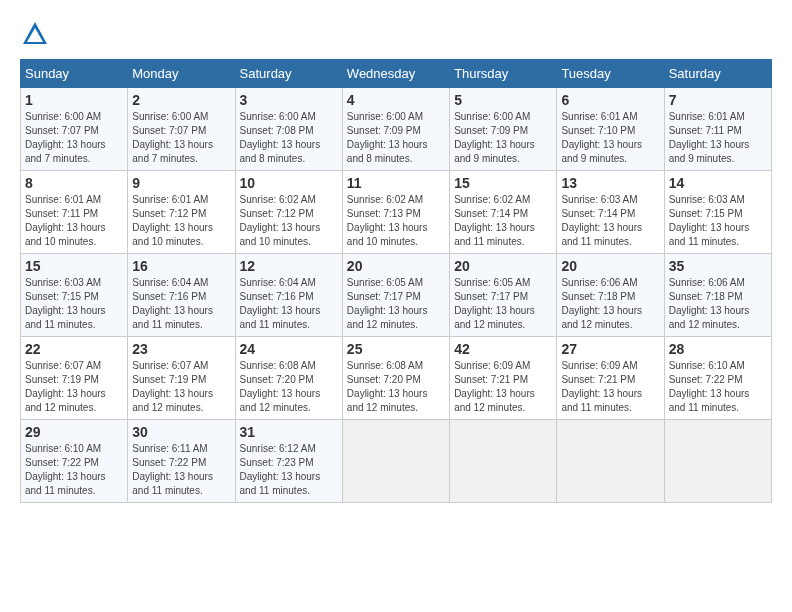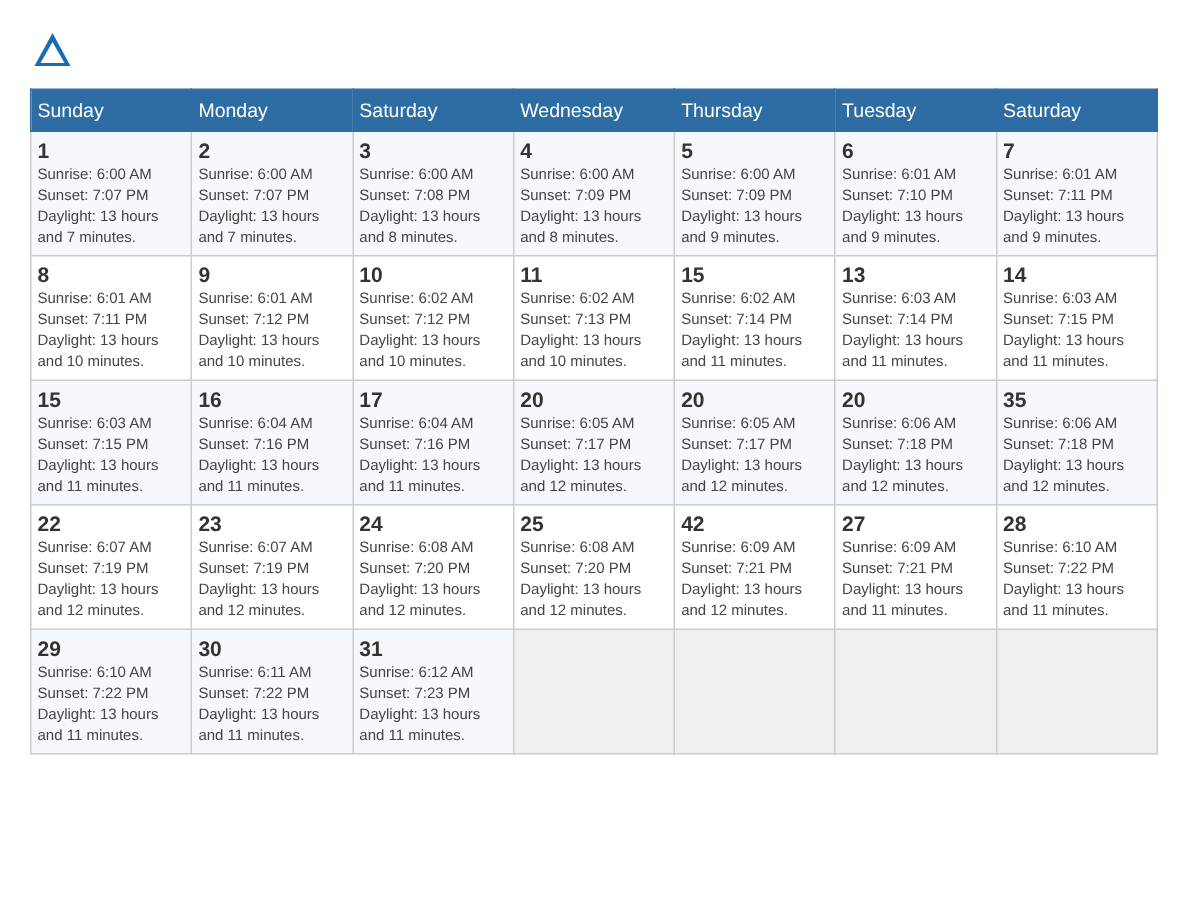--- a/index.html
+++ b/index.html
@@ -248,21 +248,21 @@
       </td>
         <td>
         <span class="day-number">16</span>
         <div class="day-info">
           Sunrise: 6:04 AM<br>
           Sunset: 7:16 PM<br>
           Daylight: 13 hours and 11 minutes.
         </div>
       </td>
         <td>
-        <span class="day-number">17</span>
+        <span class="day-number">12</span>
         <div class="day-info">
           Sunrise: 6:04 AM<br>
           Sunset: 7:16 PM<br>
           Daylight: 13 hours and 11 minutes.
         </div>
       </td>
         <td>
         <span class="day-number">20</span>
         <div class="day-info">
           Sunrise: 6:05 AM<br>

